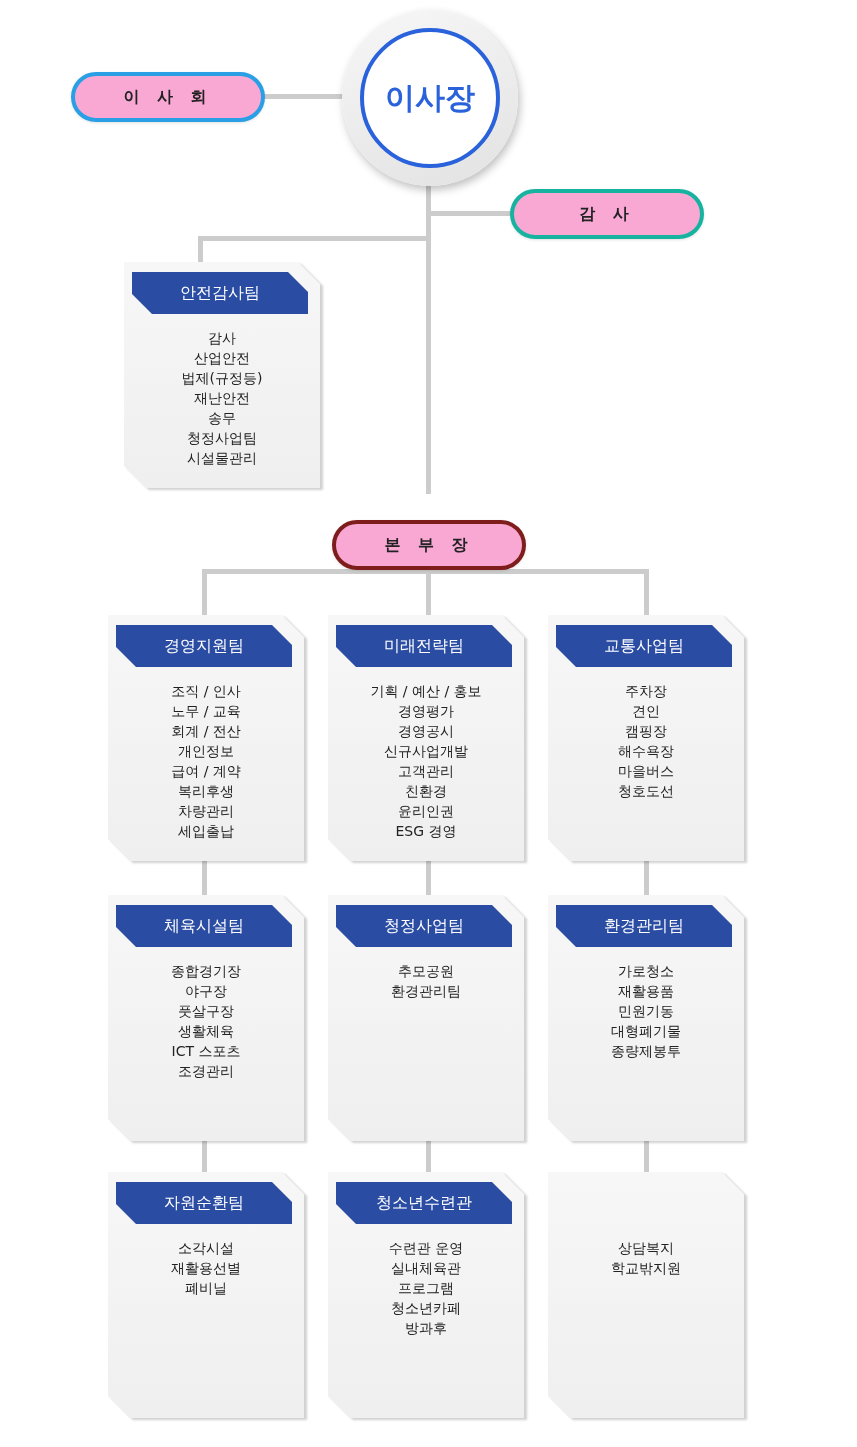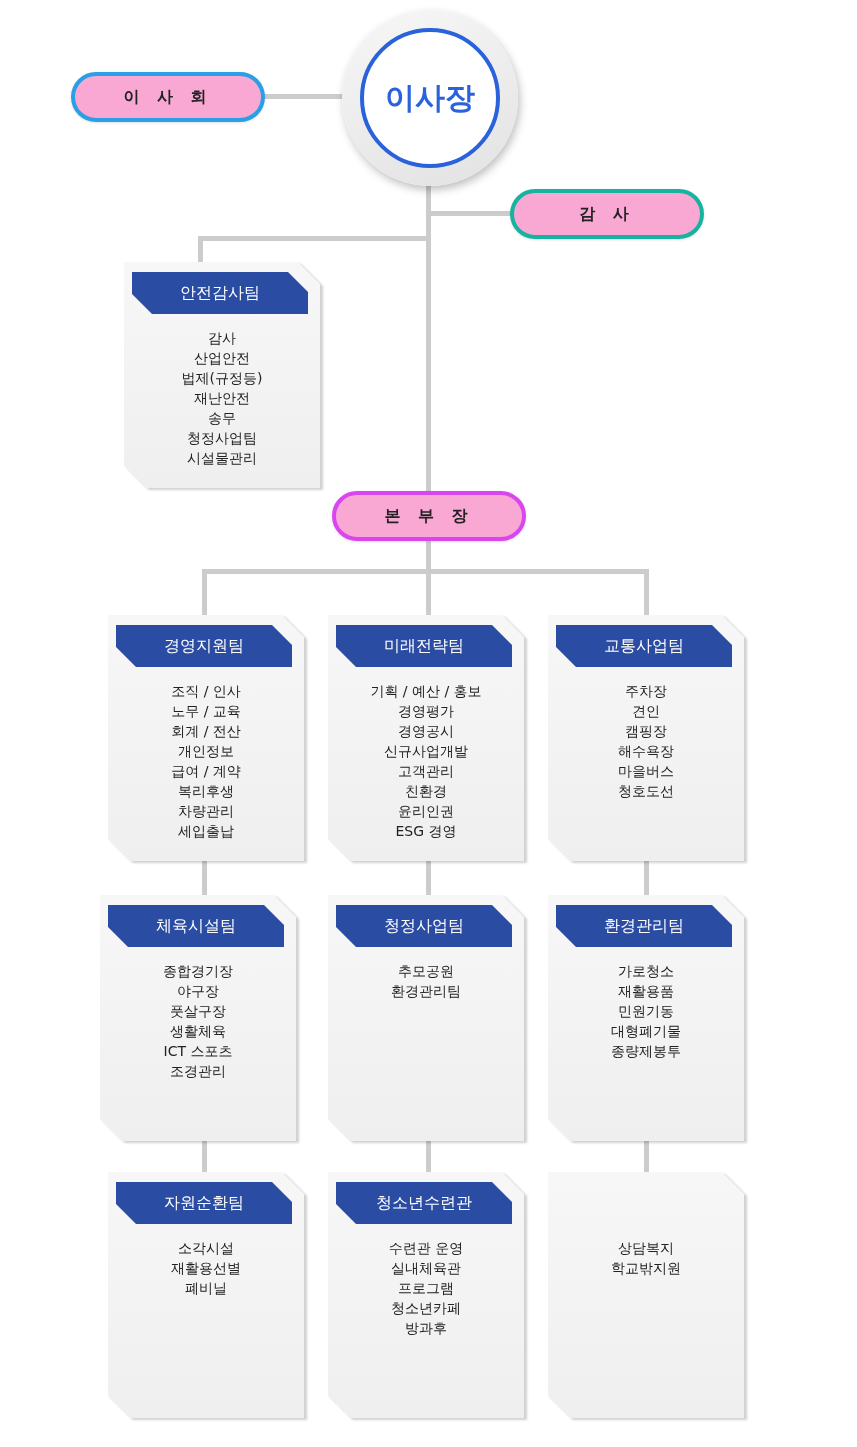--- a/index.html
+++ b/index.html
@@ -5,21 +5,21 @@
   html, body { margin: 0; padding: 0; background: #ffffff; }
   body { width: 857px; height: 1447px; position: relative; overflow: hidden;
          font-family: "DejaVu Sans", "Liberation Sans", sans-serif; color: #222; }
   .line { position: absolute; background: #cccccc; }
   .pill { position: absolute; box-sizing: border-box; background: #f9a8d4;
           border-radius: 30px; display: flex; align-items: center; justify-content: center;
           font-weight: bold; font-size: 16px; letter-spacing: 6px; color: #222;
           box-shadow: 0 1px 3px rgba(0,0,0,0.12); }
   .pill.blue { border: 4px solid #2a9fe6; }
   .pill.teal { border: 4px solid #16b3a0; }
-  .pill.green { border: 4px solid #d946ef; }
+  .pill.green { border: 4px solid #7f1d1d; margin-top: 29px; }
   .ceo-outer { position: absolute; left: 342px; top: 10px; width: 176px; height: 176px;
                border-radius: 50%; background: linear-gradient(160deg,#f7f7f7,#e2e2e2);
                box-shadow: 2px 4px 8px rgba(0,0,0,0.25); }
   .ceo-inner { position: absolute; left: 18px; top: 18px; width: 140px; height: 140px;
                border-radius: 50%; background: #fff; box-sizing: border-box;
                border: 4px solid #2a62db; display: flex; align-items: center; justify-content: center;
                font-size: 30px; font-weight: bold; color: #2a62db; }
   .card { position: absolute; width: 196px; box-sizing: border-box;
           background: linear-gradient(180deg,#f7f7f7 0%, #efefef 100%);
           clip-path: polygon(0 0, calc(100% - 22px) 0, 100% 22px, 100% 100%, 22px 100%, 0 calc(100% - 22px));
@@ -109,21 +109,21 @@
       <div>주차장</div>
       <div>견인</div>
       <div>캠핑장</div>
       <div>해수욕장</div>
       <div>마을버스</div>
       <div>청호도선</div>
     </div>
   </div>
 </div>
 
-<div class="card-wrap" style="left:100px; top:895px;">
+<div class="card-wrap" style="left:108px; top:895px;">
   <div class="card" style="height:246px; position:relative;">
     <div class="card-head">체육시설팀</div>
     <div class="card-body">
       <div>종합경기장</div>
       <div>야구장</div>
       <div>풋살구장</div>
       <div>생활체육</div>
       <div>ICT 스포츠</div>
       <div>조경관리</div>
     </div>

